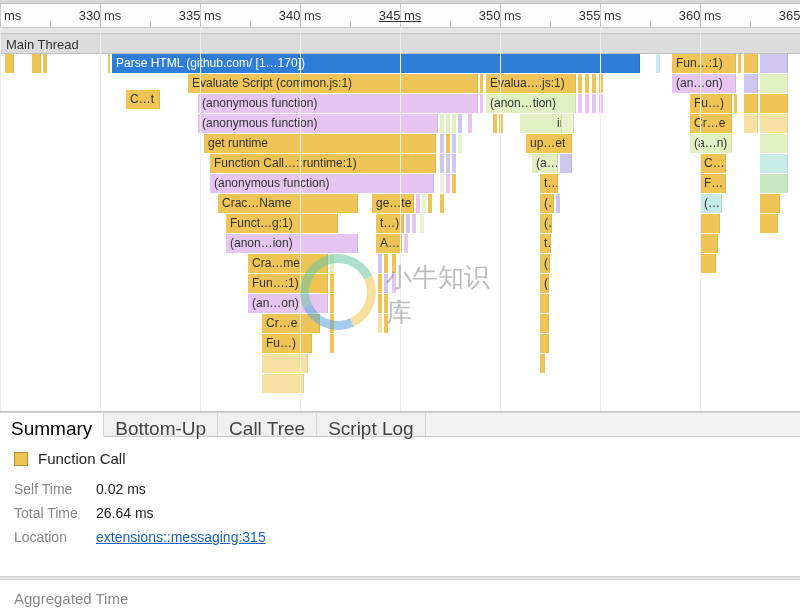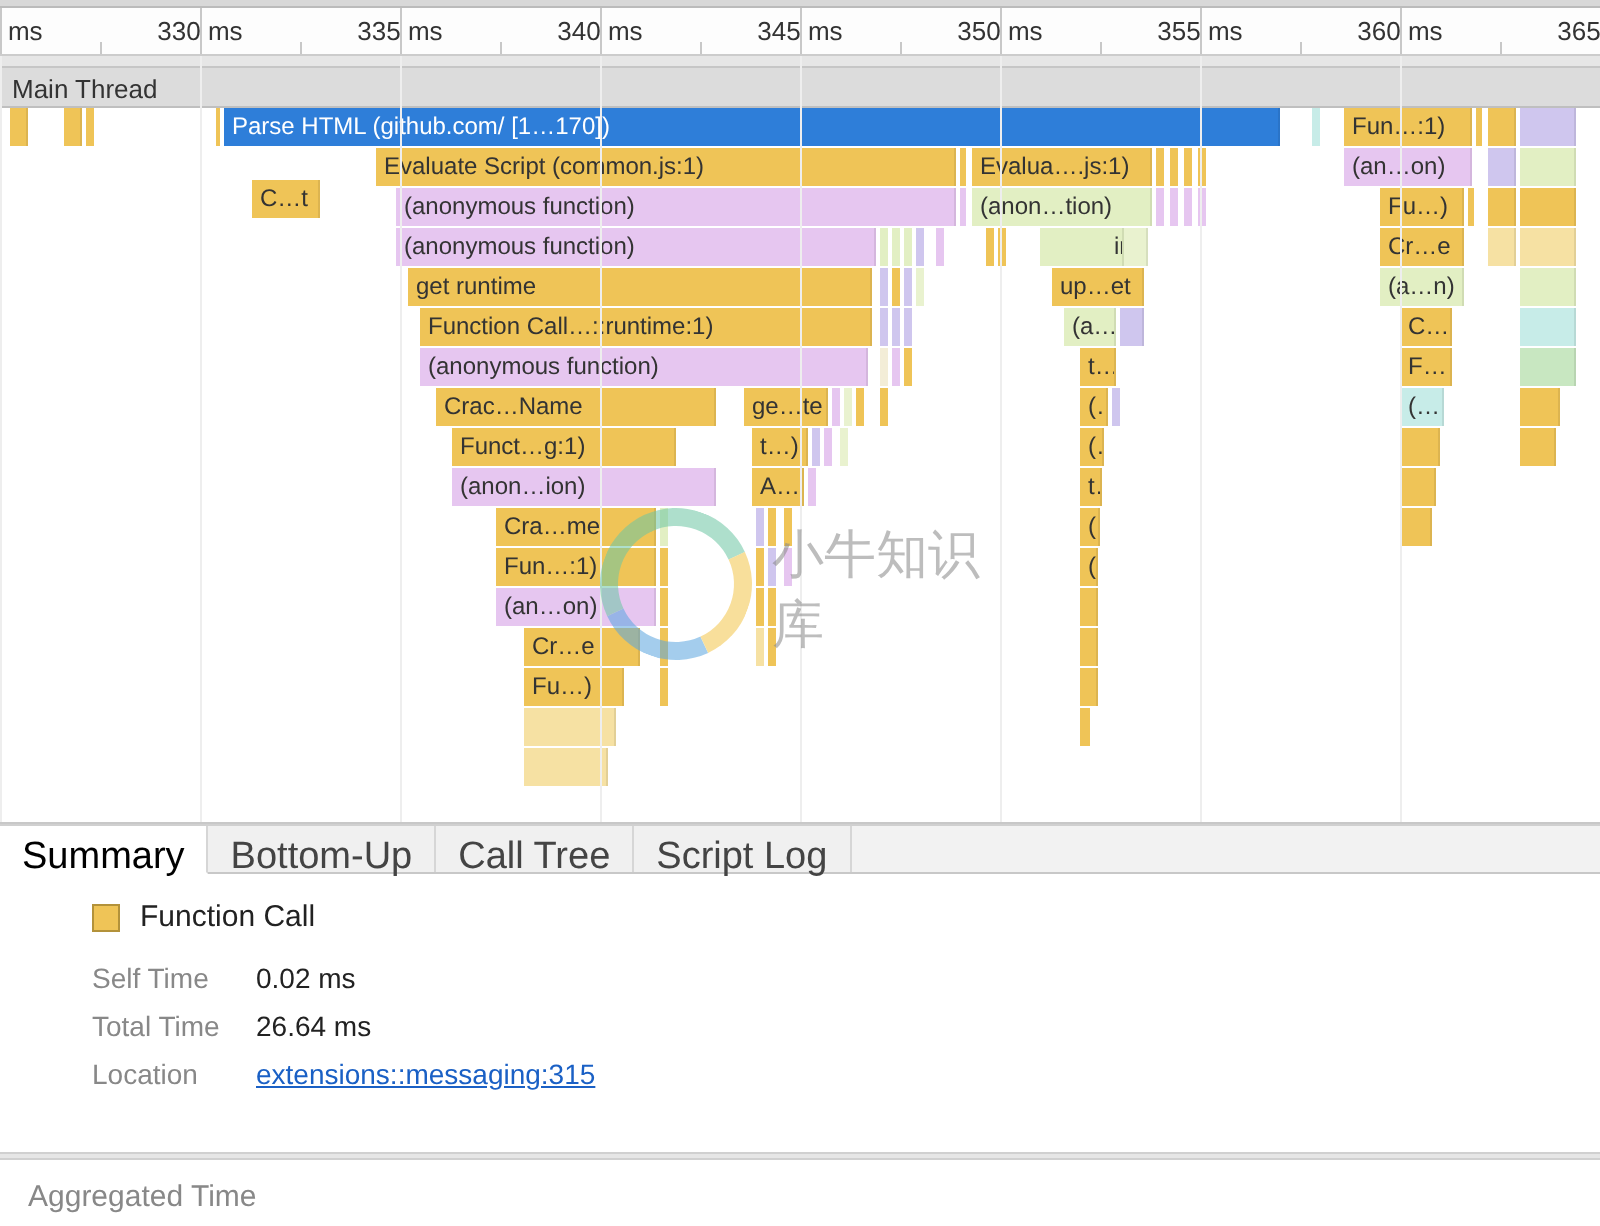--- a/index.html
+++ b/index.html
@@ -110,21 +110,21 @@
     background:#f0f0f0;
   }
   .tab.active {
     background:#fff;
     color:#000;
     border-bottom:1px solid #fff;
     margin-bottom:-1px;
   }
 
   
-  .summary-panel { padding:13px 14px; font-size:14px;margin-left:32px; }
+  .summary-panel { padding:13px 14px; font-size:14px; }
   .summary-title-row { display:flex; align-items:center; margin-bottom:14px; }
   .swatch {
     width:14px; height:14px;
     background:#efc457;
     border:1px solid #b3923a;
     margin-right:10px;
   }
   .summary-title { font-size:15px; color:#222; }
   .summary-kv { display:flex; margin-bottom:8px; font-size:14px; }
   .summary-kv .k { color:#888; width:82px; }
@@ -171,21 +171,21 @@
     <div class="tick" style="left: 100px;"></div>
     <div class="label" style="left: 100px;">330 ms</div>
     <div class="tick small" style="left: 150px;"></div>
     <div class="tick" style="left: 200px;"></div>
     <div class="label" style="left: 200px;">335 ms</div>
     <div class="tick small" style="left: 250px;"></div>
     <div class="tick" style="left: 300px;"></div>
     <div class="label" style="left: 300px;">340 ms</div>
     <div class="tick small" style="left: 350px;"></div>
     <div class="tick" style="left: 400px;"></div>
-    <div class="label" style="left: 400px;">345 ms</div>
+    <div class="label" style="left: 400px; text-decoration: underline;">345 ms</div>
     <div class="tick small" style="left: 450px;"></div>
     <div class="tick" style="left: 500px;"></div>
     <div class="label" style="left: 500px;">350 ms</div>
     <div class="tick small" style="left: 550px;"></div>
     <div class="tick" style="left: 600px;"></div>
     <div class="label" style="left: 600px;">355 ms</div>
     <div class="tick small" style="left: 650px;"></div>
     <div class="tick" style="left: 700px;"></div>
     <div class="label" style="left: 700px;">360 ms</div>
     <div class="tick small" style="left: 750px;"></div>

